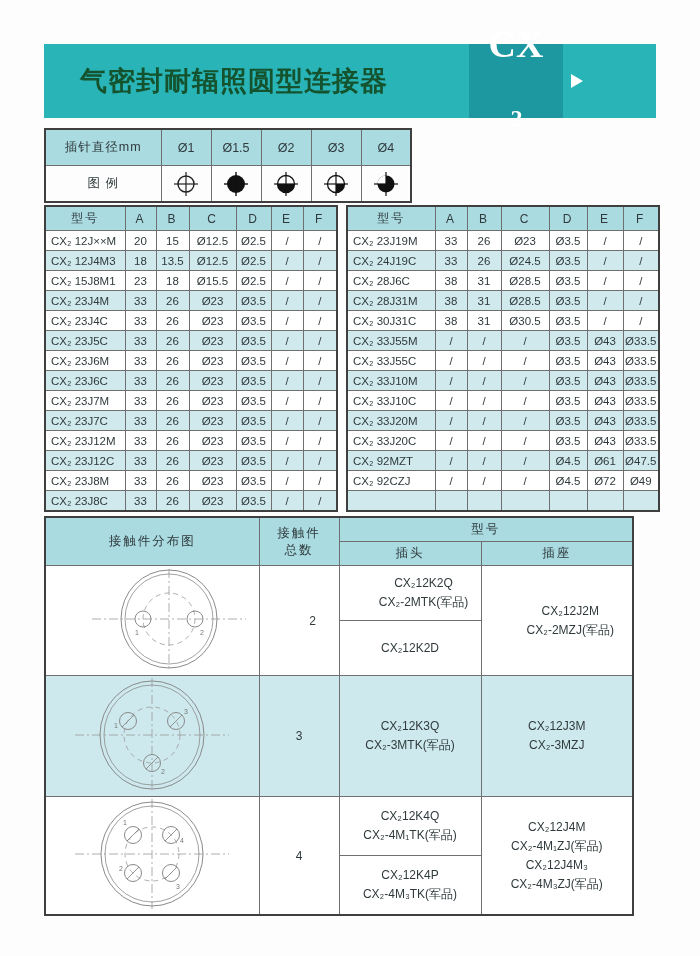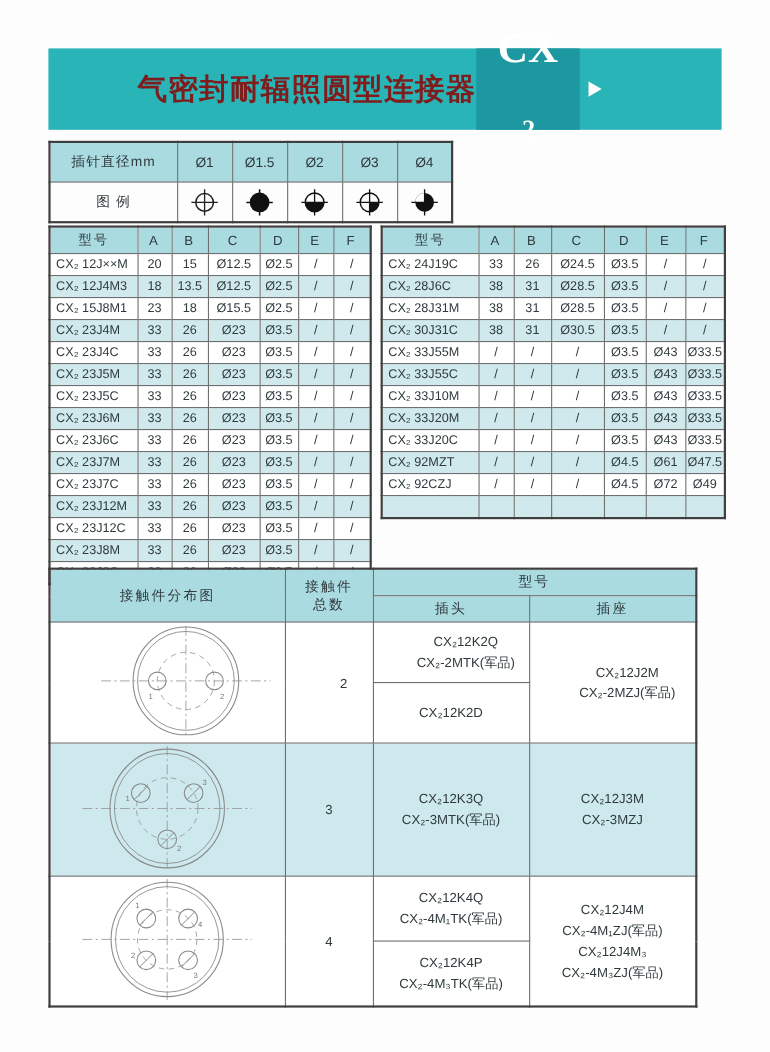--- a/index.html
+++ b/index.html
@@ -1,21 +1,21 @@
 <!DOCTYPE html>
 <html><head>
 <meta charset="utf-8">
 <style>
   html,body{margin:0;padding:0;}
   body{background:#ffffff;font-family:"Liberation Sans","DejaVu Sans",sans-serif;-webkit-font-smoothing:antialiased;}
   .page{position:relative;width:700px;height:956px;background:#fdfdfd;overflow:hidden;}
 
   
   .banner{position:absolute;left:44px;top:44px;width:612px;height:74px;background:#29b4b8;display:flex;align-items:center;}
-  .banner-title{width:389px;text-align:right;color:#7f1d1d;font-size:27px;font-weight:bold;letter-spacing:1px;}
+  .banner-title{width:389px;text-align:left;color:#14532d;font-size:27px;font-weight:bold;letter-spacing:1px;margin-left:36px;}
   .banner-badge{width:94px;height:74px;background:#1d98a0;display:flex;align-items:center;justify-content:center;color:#fff;
     font-family:"Liberation Serif","DejaVu Serif",serif;font-weight:bold;font-size:38px;line-height:74px;flex-direction:column;}
   .banner-badge .sub{font-size:24px;vertical-align:-6px;margin-left:1px;}
   .banner-arrow{width:0;height:0;border-top:7px solid transparent;border-bottom:7px solid transparent;border-left:12px solid #ffffff;margin-left:8px;}
 
   
   table{border-collapse:collapse;table-layout:fixed;}
   th,td{border:1px solid #6f6f6f;color:#303a3d;overflow:hidden;white-space:nowrap;}
   .tbl-outer{border:2px solid #3f3f3f;}
 
@@ -188,29 +188,20 @@
         <tr>
           <td class="model">CX₂ 23J4C</td>
           <td>33</td>
           <td>26</td>
           <td>Ø23</td>
           <td>Ø3.5</td>
           <td>/</td>
           <td>/</td>
         </tr>
         <tr>
-          <td class="model">CX₂ 23J5M</td>
-          <td>33</td>
-          <td>26</td>
-          <td>Ø23</td>
-          <td>Ø3.5</td>
-          <td>/</td>
-          <td>/</td>
-        </tr>
-        <tr>
           <td class="model">CX₂ 23J5C</td>
           <td>33</td>
           <td>26</td>
           <td>Ø23</td>
           <td>Ø3.5</td>
           <td>/</td>
           <td>/</td>
         </tr>
         <tr>
           <td class="model">CX₂ 23J6M</td>
@@ -303,20 +294,29 @@
           <th>A</th>
           <th>B</th>
           <th>C</th>
           <th>D</th>
           <th>E</th>
           <th>F</th>
         </tr>
       </thead>
     <tbody>
         <tr>
+          <td class="model">CX₂ 23J19M</td>
+          <td>33</td>
+          <td>26</td>
+          <td>Ø23</td>
+          <td>Ø3.5</td>
+          <td>/</td>
+          <td>/</td>
+        </tr>
+        <tr>
           <td class="model">CX₂ 24J19C</td>
           <td>33</td>
           <td>26</td>
           <td>Ø24.5</td>
           <td>Ø3.5</td>
           <td>/</td>
           <td>/</td>
         </tr>
         <tr>
           <td class="model">CX₂ 28J6C</td>
@@ -358,20 +358,29 @@
           <td class="model">CX₂ 33J55C</td>
           <td>/</td>
           <td>/</td>
           <td>/</td>
           <td>Ø3.5</td>
           <td>Ø43</td>
           <td>Ø33.5</td>
         </tr>
         <tr>
           <td class="model">CX₂ 33J10M</td>
+          <td>/</td>
+          <td>/</td>
+          <td>/</td>
+          <td>Ø3.5</td>
+          <td>Ø43</td>
+          <td>Ø33.5</td>
+        </tr>
+        <tr>
+          <td class="model">CX₂ 33J10C</td>
           <td>/</td>
           <td>/</td>
           <td>/</td>
           <td>Ø3.5</td>
           <td>Ø43</td>
           <td>Ø33.5</td>
         </tr>
         <tr>
           <td class="model">CX₂ 33J20M</td>
           <td>/</td>

